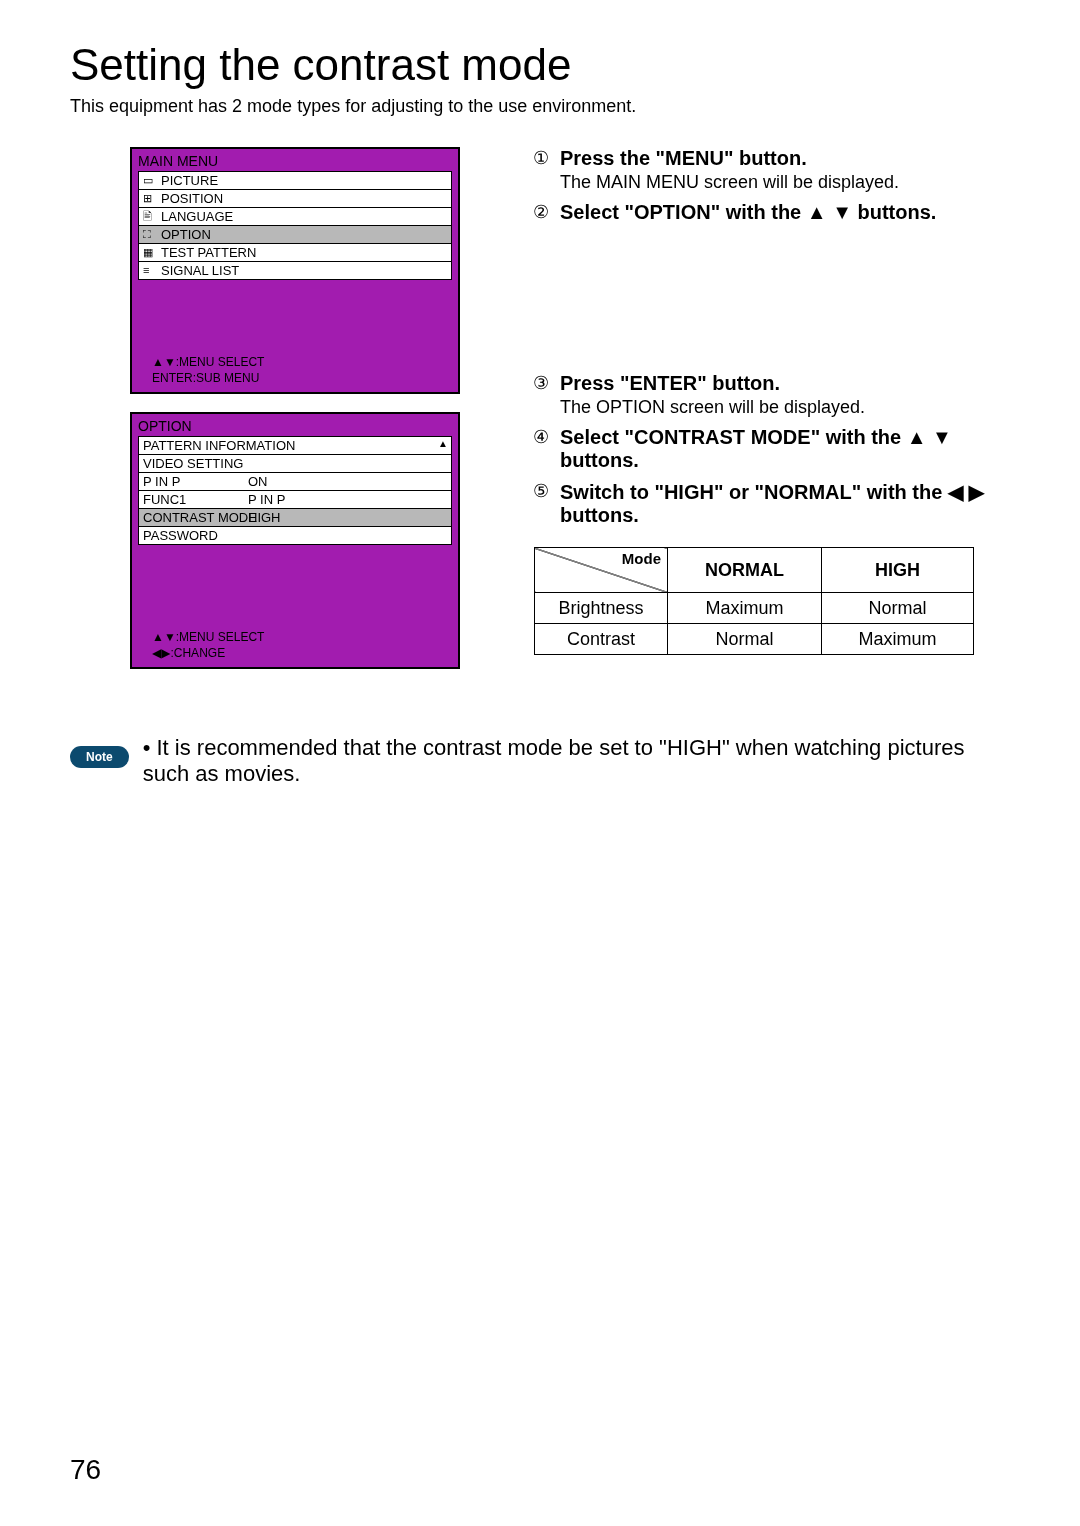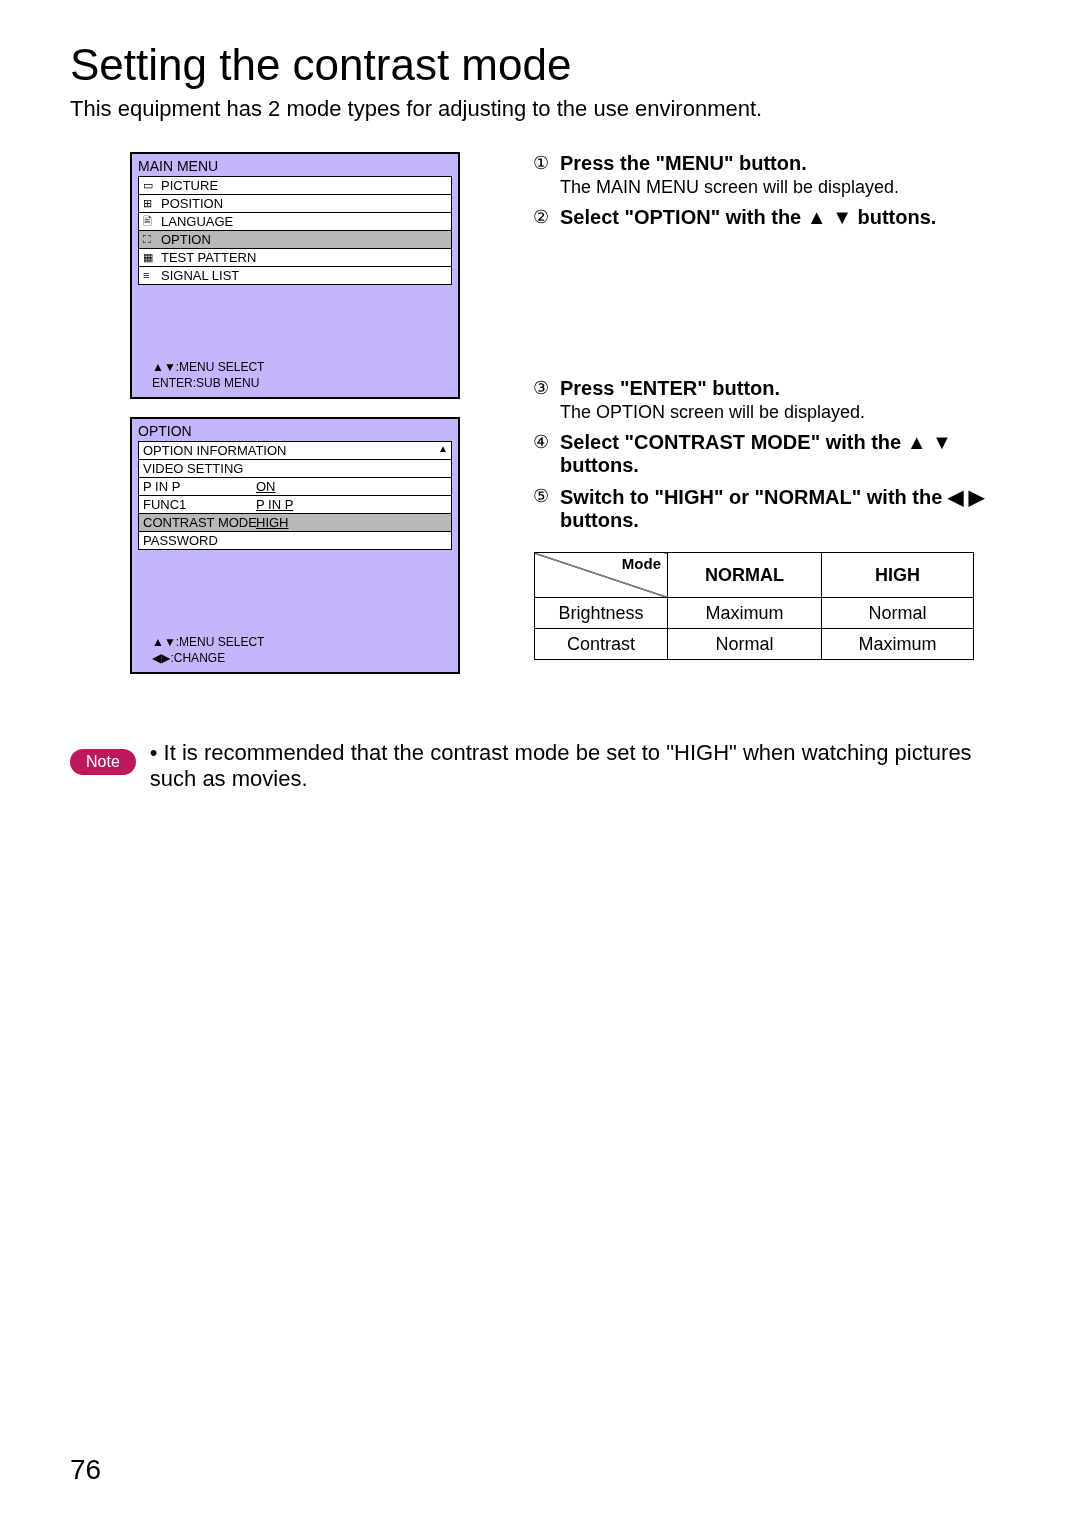--- a/index.html
+++ b/index.html
@@ -15,39 +15,39 @@
   }
   .page {
     padding: 40px 70px 0 70px;
   }
   h1 {
     font-size: 44px;
     font-weight: normal;
     margin: 0 0 6px 0;
   }
   .intro {
-    font-size: 22px;
+    font-size: 18px;
     margin-bottom: 30px;
   }
   .cols {
     display: flex;
     gap: 70px;
   }
   .left {
     width: 330px;
     flex-shrink: 0;
     padding-left: 60px;
   }
   .right {
     flex: 1;
   }
   
   .osd {
     border: 2px solid #000;
-    background: #c4b5fd;
+    background: #a21caf;
     font-size: 14px;
     margin-bottom: 18px;
     position: relative;
     padding-bottom: 6px;
   }
   .osd-title {
     padding: 4px 6px 2px 6px;
     font-weight: normal;
   }
   .osd-list {
@@ -80,22 +80,21 @@
     padding: 4px 6px 0 20px;
     font-size: 12px;
     line-height: 16px;
     margin-top: 70px;
   }
   .osd2 .osd-footer {
     margin-top: 80px;
   }
   .osd-val {
     position: absolute;
-    left: 124px;
-    text-decoration: underline;
+    left: 116px;
   }
   .osd-arrow-up {
     position: absolute;
     right: 10px;
     top: 24px;
     font-size: 10px;
   }
   
   .step {
     margin-bottom: 8px;
@@ -153,25 +152,25 @@
     right: 6px;
   }
   
   .note-row {
     display: flex;
     align-items: center;
     gap: 14px;
     margin-top: 40px;
   }
   .note-badge {
-    background: #be185d;
+    background: #0c4a6e;
     color: #fff;
     border-radius: 14px;
-    font-size: 16px;
-    font-weight: normal;
+    font-size: 12px;
+    font-weight: bold;
     padding: 4px 16px;
   }
   .note-text {
     font-size: 22px;
     margin-top: 8px;
   }
   .page-num {
     position: absolute;
     left: 70px;
     bottom: 40px;
@@ -221,21 +220,21 @@
           <div>▲▼:MENU SELECT</div>
           <div>ENTER:SUB MENU</div>
         </div>
       </div>
 
       <div class="osd osd2">
         <div class="osd-title">OPTION</div>
         <span class="osd-arrow-up">▲</span>
         <div class="osd-list">
           <div class="osd-row">
-              <span>OPTION INFORMATION</span>
+              <span>PATTERN INFORMATION</span>
             </div>
           <div class="osd-row">
               <span>VIDEO SETTING</span>
             </div>
           <div class="osd-row">
               <span>P IN P</span>
               <span class="osd-val">ON</span>
             </div>
           <div class="osd-row">
               <span>FUNC1</span>

